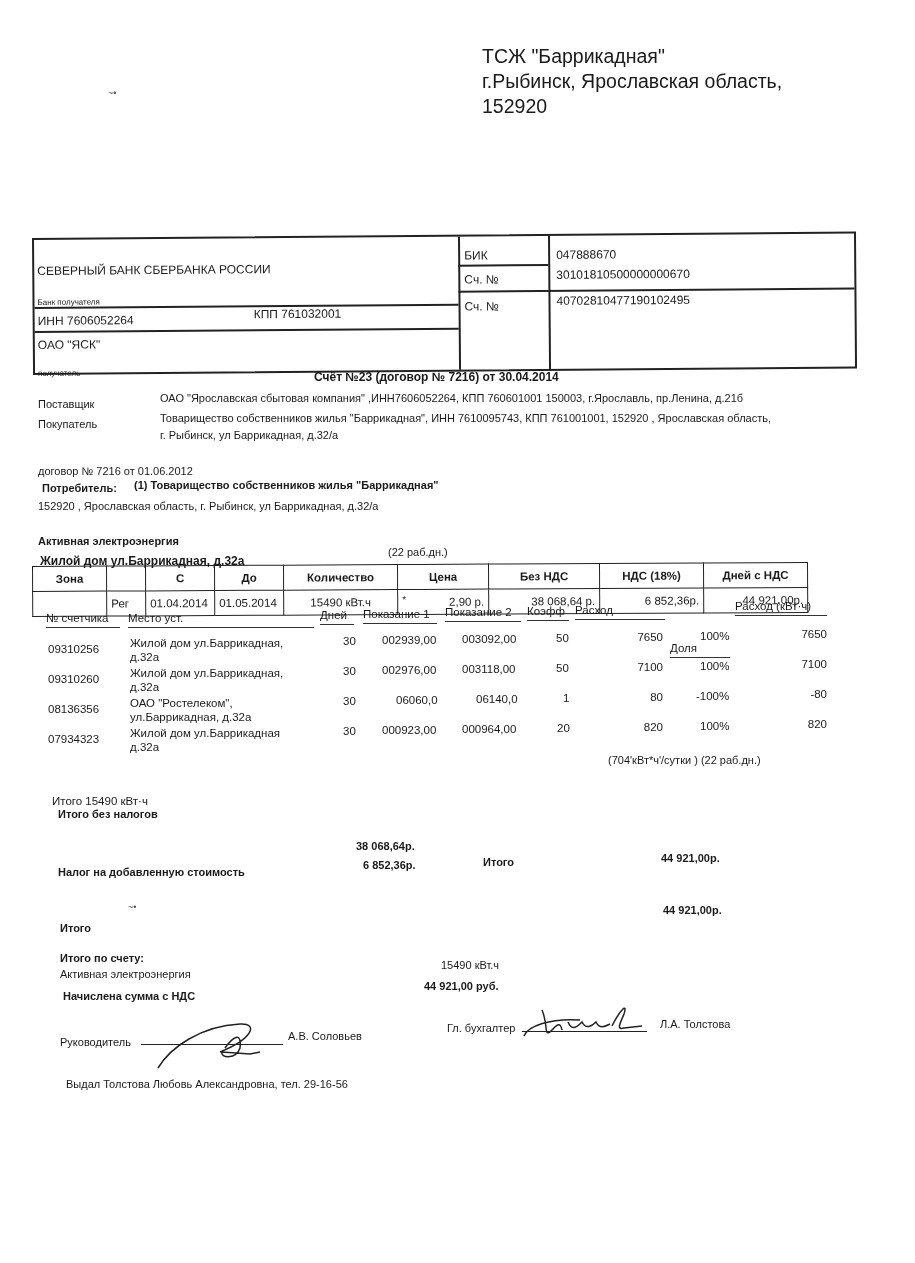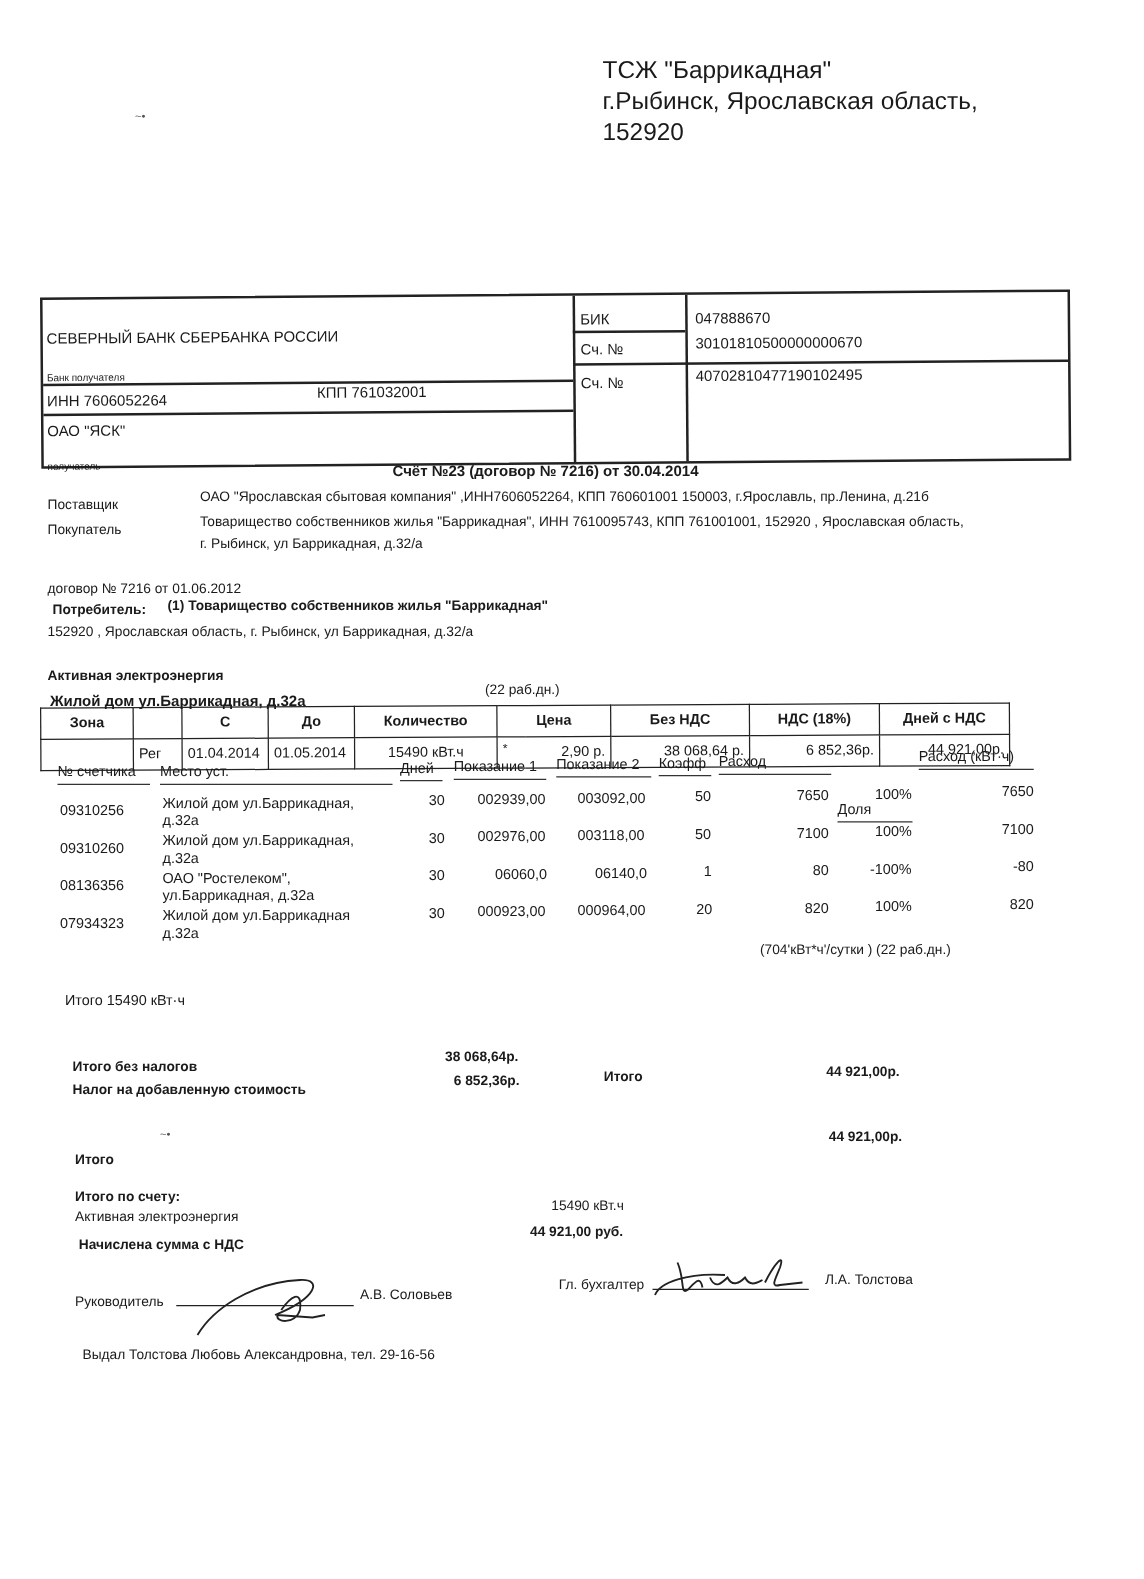--- a/index.html
+++ b/index.html
@@ -170,21 +170,21 @@
   <span style="left:382px;top:-5px">000923,00</span>
   <span style="left:462px;top:-6px">000964,00</span>
   <span style="left:557px;top:-7px">20</span>
   <span style="right:252px;top:-8px">820</span>
   <span style="left:700px;top:-9px">100%</span>
   <span style="right:88px;top:-11px">820</span>
 </div>
 <div class="abs sec" style="left:608px;top:754px;">(704'кВт*ч'/сутки ) (22 раб.дн.)</div>
 
 <div class="abs" style="left:52px;top:795px;font-size:11.5px;">Итого 15490 кВт·ч</div>
-<div class="abs sec b" style="left:58px;top:848px;">Итого без налогов</div>
+<div class="abs sec b" style="left:58px;top:808px;">Итого без налогов</div>
 <div class="abs sec b" style="left:356px;top:840px;">38 068,64р.</div>
 <div class="abs sec b" style="left:58px;top:866px;">Налог на добавленную стоимость</div>
 <div class="abs sec b" style="left:363px;top:859px;">6 852,36р.</div>
 <div class="abs sec b" style="left:483px;top:856px;">Итого</div>
 <div class="abs sec b" style="left:661px;top:852px;">44 921,00р.</div>
 <div class="abs" style="left:128px;top:902px;font-size:9px;color:#555;">~•</div>
 <div class="abs sec b" style="left:60px;top:922px;">Итого</div>
 <div class="abs sec b" style="left:663px;top:904px;">44 921,00р.</div>
 
 <div class="abs sec b" style="left:60px;top:952px;">Итого по счету:</div>

